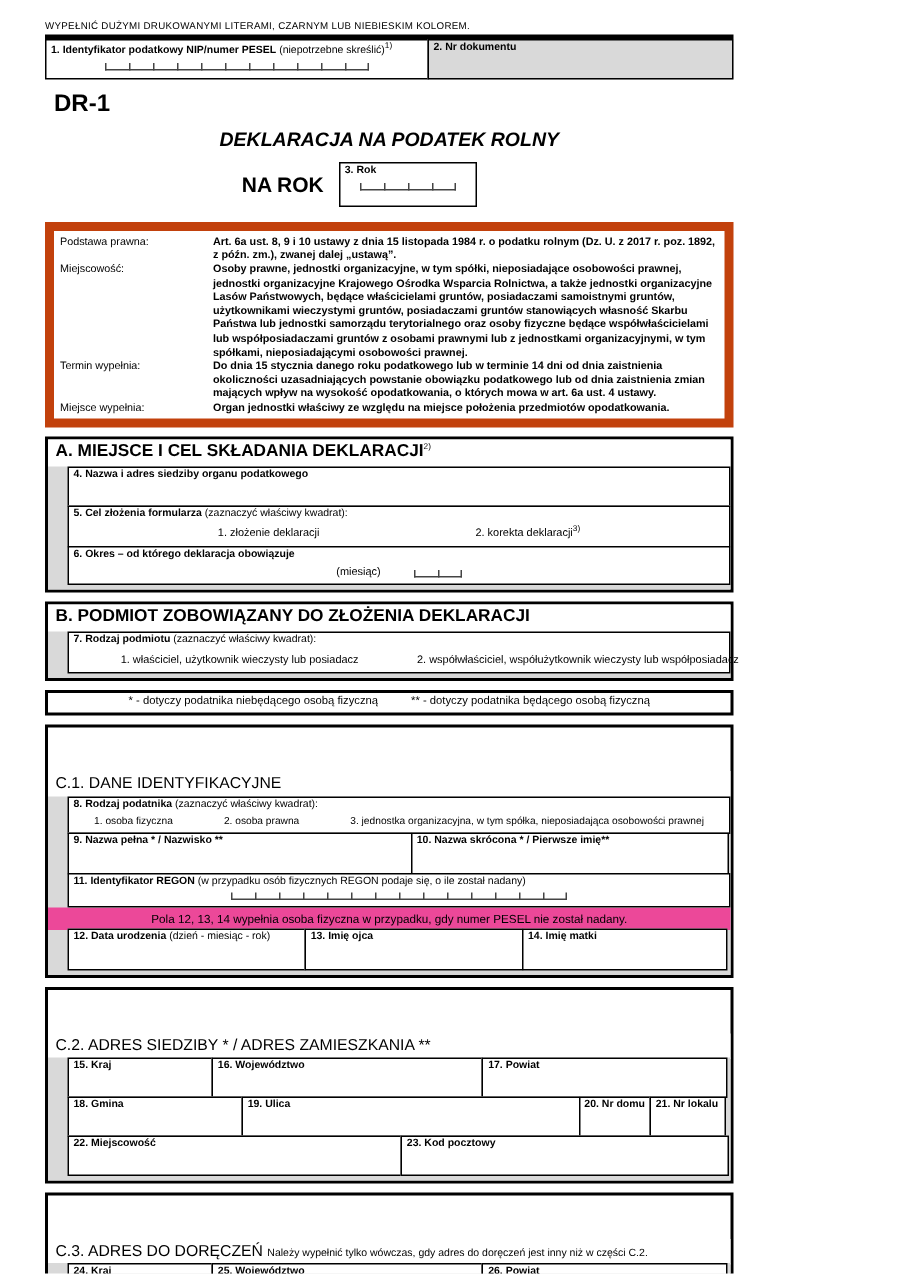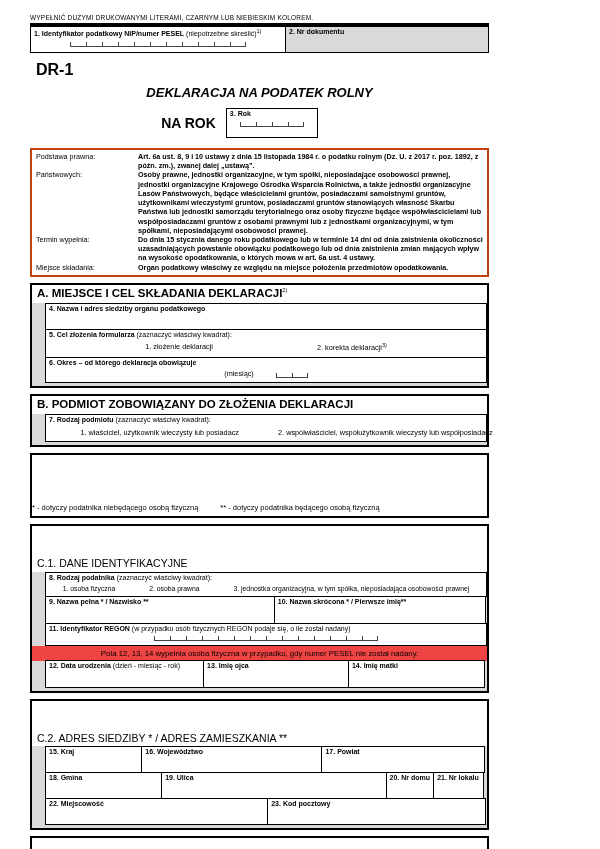--- a/index.html
+++ b/index.html
@@ -23,45 +23,45 @@
   .tick:last-child { border-right:1px solid #444; }
 
   .form-code { font-size:16px; font-weight:bold; margin:8px 0 2px 6px; }
   .main-title { text-align:center; font-size:13px; font-weight:bold; margin-top:6px;font-style:italic; }
 
   .narok-row { display:flex; justify-content:center; align-items:center; margin:8px 0 10px -40px; }
   .narok { font-size:14px; font-weight:bold; margin-right:10px; }
   .rok-box { width:92px; height:30px; border:1px solid #000; }
   .rok-box .ruler { margin-top:4px; }
 
-  .legal { border:2px solid #c2410c; margin-top:4px; padding:2px 4px 3px 4px; }
+  .legal { border:6px solid #c2410c; margin-top:4px; padding:2px 4px 3px 4px; }
   .legal-row { display:flex; font-size:7.2px; line-height:1.28; }
   .legal-label { width:102px; flex:none; }
   .legal-text { flex:1;font-weight:bold; }
 
   .section { border:2px solid #000; margin-top:6px; }
   .sec-title { font-size:11.5px; font-weight:bold; padding:2px 4px 3px 5px; background:#fff; line-height:1.15; }
   .sec-title.light { font-weight:normal; font-size:10.5px;margin-top:29px; }
   .sec-title .inline-note { font-size:7px; font-weight:normal; }
-  .sec-sub-note { display:flex; gap:22px; font-size:7.5px; padding:0 0 4px 0;margin-top:48px; }
+  .sec-sub-note { display:flex; justify-content:center; gap:22px; font-size:7.5px; padding:0 0 4px 0; }
   .sec-body { background:#d9d9d9; padding:0 0 3px 13px; }
 
   .fbox { background:#fff; border:1px solid #000; position:relative; }
   .frow { display:flex; margin-top:-1px; }
   .frow .fbox { margin-left:-1px; }
   .frow .fbox:first-child { margin-left:0; }
   .stack > .fbox + .fbox, .stack > .frow + .fbox, .stack > .fbox + .frow { margin-top:-1px; }
 
   .opts { display:flex; justify-content:center; align-items:flex-start; font-size:7.3px; padding:3px 4px 4px 4px; }
   .opt { white-space:nowrap; }
 
   .center-line { display:flex; justify-content:center; align-items:flex-end; gap:22px; font-size:7.3px; padding:2px 0 4px 0; }
   .center-line .ruler { margin-top:0; }
 
-  .band { background:#ef4444; text-align:center; font-size:7.8px; padding:3px 2px; margin-left:-13px; }
+  .band { background:#ec4899; text-align:center; font-size:7.8px; padding:3px 2px; margin-left:-13px; }
 
   .h27 { height:27px; } .h28 { height:28px; }
 
   .footer { display:flex; justify-content:flex-end; margin-top:7px; padding-right:12px; }
   .fbadge { display:flex; border:2px solid #000; height:20px; }
   .fbadge-code { width:88px; border-right:1px solid #000; display:flex; align-items:center; justify-content:center; font-weight:bold; font-size:11px; }
   .fbadge-code .sub { font-size:5.5px; font-weight:bold; align-self:flex-end; margin-bottom:3px; }
   .fbadge-page { width:42px; display:flex; align-items:center; justify-content:center; font-size:9.5px; font-weight:bold; }
   .fbadge-page .of { font-size:6px; font-weight:normal; align-self:flex-end; margin-bottom:4px; }
 </style>
@@ -110,30 +110,30 @@
         </div>
     </div>
   </div>
 
   <div class="legal">
     <div class="legal-row">
       <div class="legal-label">Podstawa prawna:</div>
       <div class="legal-text">Art. 6a ust. 8, 9 i 10 ustawy z dnia 15 listopada 1984 r. o podatku rolnym (Dz. U. z 2017 r. poz. 1892, z późn. zm.), zwanej dalej „ustawą”.</div>
     </div>
     <div class="legal-row">
-      <div class="legal-label">Państwowych:</div>
+      <div class="legal-label">Miejscowość:</div>
       <div class="legal-text">Osoby prawne, jednostki organizacyjne, w tym spółki, nieposiadające osobowości prawnej, jednostki organizacyjne Krajowego Ośrodka Wsparcia Rolnictwa, a także jednostki organizacyjne Lasów Państwowych, będące właścicielami gruntów, posiadaczami samoistnymi gruntów, użytkownikami wieczystymi gruntów, posiadaczami gruntów stanowiących własność Skarbu Państwa lub jednostki samorządu terytorialnego oraz osoby fizyczne będące współwłaścicielami lub współposiadaczami gruntów z osobami prawnymi lub z jednostkami organizacyjnymi, w tym spółkami, nieposiadającymi osobowości prawnej.</div>
     </div>
     <div class="legal-row">
       <div class="legal-label">Termin wypełnia:</div>
       <div class="legal-text">Do dnia 15 stycznia danego roku podatkowego lub w terminie 14 dni od dnia zaistnienia okoliczności uzasadniających powstanie obowiązku podatkowego lub od dnia zaistnienia zmian mających wpływ na wysokość opodatkowania, o których mowa w art. 6a ust. 4 ustawy.</div>
     </div>
     <div class="legal-row">
-      <div class="legal-label">Miejsce składania:</div>
-      <div class="legal-text">Organ podatkowy właściwy ze względu na miejsce położenia przedmiotów opodatkowania.</div>
+      <div class="legal-label">Miejsce wypełnia:</div>
+      <div class="legal-text">Organ jednostki właściwy ze względu na miejsce położenia przedmiotów opodatkowania.</div>
     </div>
   </div>
 
   <div class="section">
     <div class="sec-title"><span>A. MIEJSCE I CEL SKŁADANIA DEKLARACJI</span><sup class="fsup">2)</sup></div>
     <div class="sec-body stack">
       <div class="fbox h27">
         <div class="flabel">4. Nazwa i adres siedziby organu podatkowego</div>
       </div>
       <div class="fbox">

